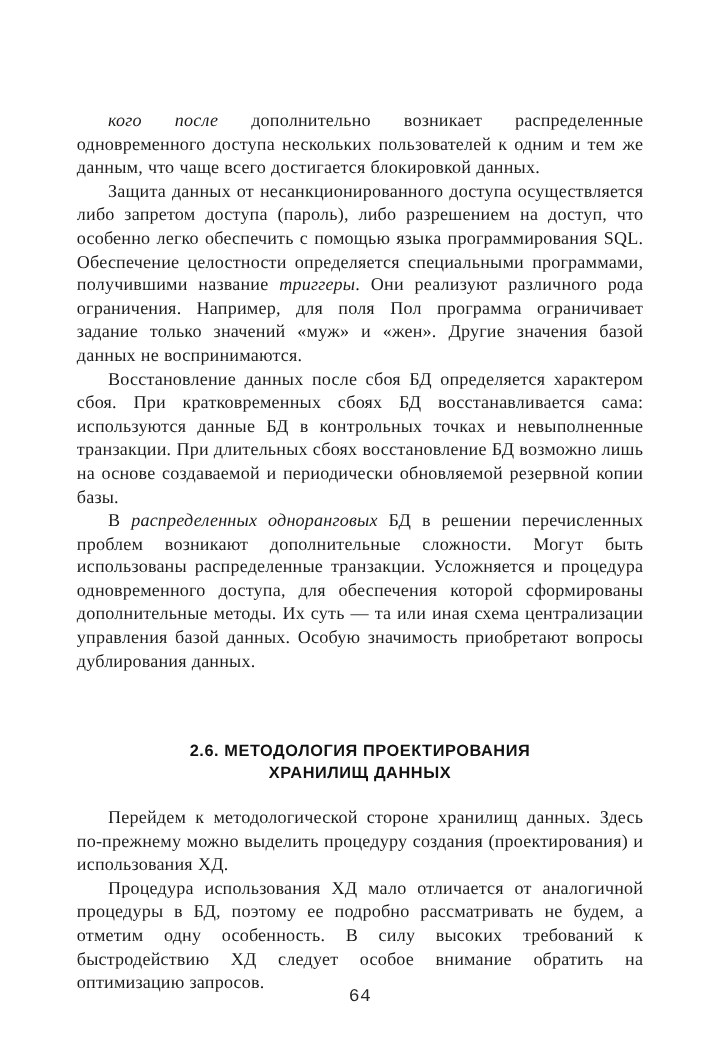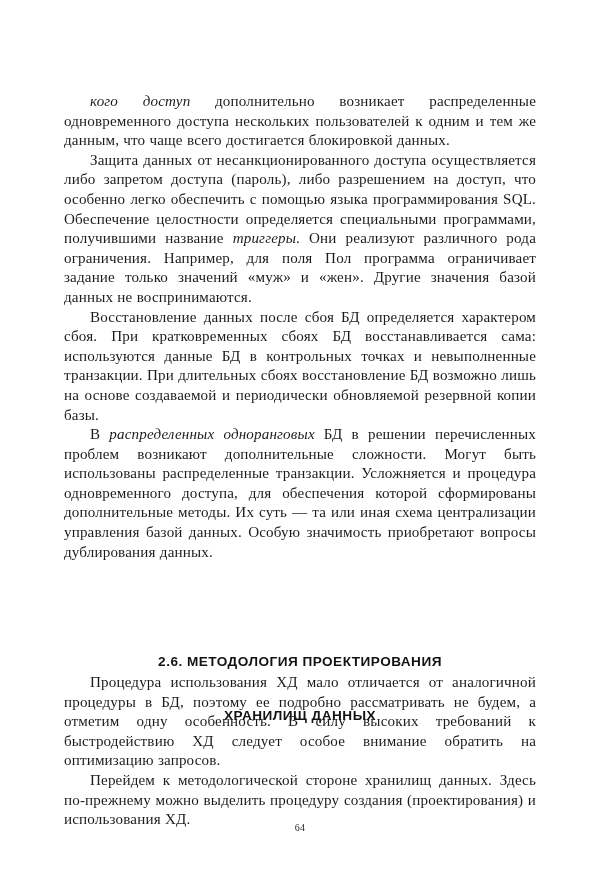--- a/index.html
+++ b/index.html
@@ -55,63 +55,63 @@
     top: 617px;
     width: 472px;
     text-align: center;
     font-family: "Liberation Sans", "DejaVu Sans", sans-serif;
     font-weight: bold;
     font-size: 13.6px;
     line-height: 17.5px;
     letter-spacing: 0.035em;
     color: #141414;
   }
-  .section-heading .line { display: block; margin-top: 36px; }
+  .section-heading .line { display: block; }
 
   
   .column-lower {
     position: absolute;
     left: 64px;
     top: 673px;
     width: 472px;
   }
 
   
   .folio {
     position: absolute;
     left: 0;
     top: 822px;
     width: 600px;
     text-align: center;
-    font-family: Liberation Serif, serif;
-    font-size: 10px;
+    font-family: Liberation Mono, monospace;
+    font-size: 15px;
     color: #2a2a2a;
     letter-spacing: 0.02em;
   }
 
   
   .page { filter: contrast(1.02); }
 </style>
 </head>
 <body>
 
 <div class="page">
 
   <div class="column">
-    <p class="body-par"><i>кого доступ</i><span> дополнительно возникает распределенные одновременного доступа нескольких пользователей к одним и тем же данным, что чаще всего достигается блокировкой данных.</span></p>
+    <p class="body-par"><i>кого после</i><span> дополнительно возникает распределенные одновременного доступа нескольких пользователей к одним и тем же данным, что чаще всего достигается блокировкой данных.</span></p>
     <p class="body-par"><span>Защита данных от несанкционированного доступа осуществляется либо запретом доступа (пароль), либо разрешением на доступ, что особенно легко обеспечить с помощью языка программирования SQL. Обеспечение целостности определяется специальными программами, получившими название </span><i>триггеры</i><span>. Они реализуют различного рода ограничения. Например, для поля Пол программа ограничивает задание только значений «муж» и «жен». Другие значения базой данных не воспринимаются.</span></p>
     <p class="body-par"><span>Восстановление данных после сбоя БД определяется характером сбоя. При кратковременных сбоях БД восстанавливается сама: используются данные БД в контрольных точках и невыполненные транзакции. При длительных сбоях восстановление БД возможно лишь на основе создаваемой и периодически обновляемой резервной копии базы.</span></p>
     <p class="body-par"><span>В </span><i>распределенных одноранговых</i><span> БД в решении перечисленных проблем возникают дополнительные сложности. Могут быть использованы распределенные транзакции. Усложняется и процедура одновременного доступа, для обеспечения которой сформированы дополнительные методы. Их суть — та или иная схема централизации управления базой данных. Особую значимость приобретают вопросы дублирования данных.</span></p>
   </div>
 
   <div class="section-heading">
     <span class="line">2.6. МЕТОДОЛОГИЯ ПРОЕКТИРОВАНИЯ</span>
     <span class="line">ХРАНИЛИЩ ДАННЫХ</span>
   </div>
 
   <div class="column-lower">
+    <p class="body-par"><span>Перейдем к методологической стороне хранилищ данных. Здесь по-прежнему можно выделить процедуру создания (проектирования) и использования ХД.</span></p>
     <p class="body-par"><span>Процедура использования ХД мало отличается от аналогичной процедуры в БД, поэтому ее подробно рассматривать не будем, а отметим одну особенность. В силу высоких требований к быстродействию ХД следует особое внимание обратить на оптимизацию запросов.</span></p>
-    <p class="body-par"><span>Перейдем к методологической стороне хранилищ данных. Здесь по-прежнему можно выделить процедуру создания (проектирования) и использования ХД.</span></p>
   </div>
 
   <div class="folio">64</div>
 
 </div>
 
 </body></html>

